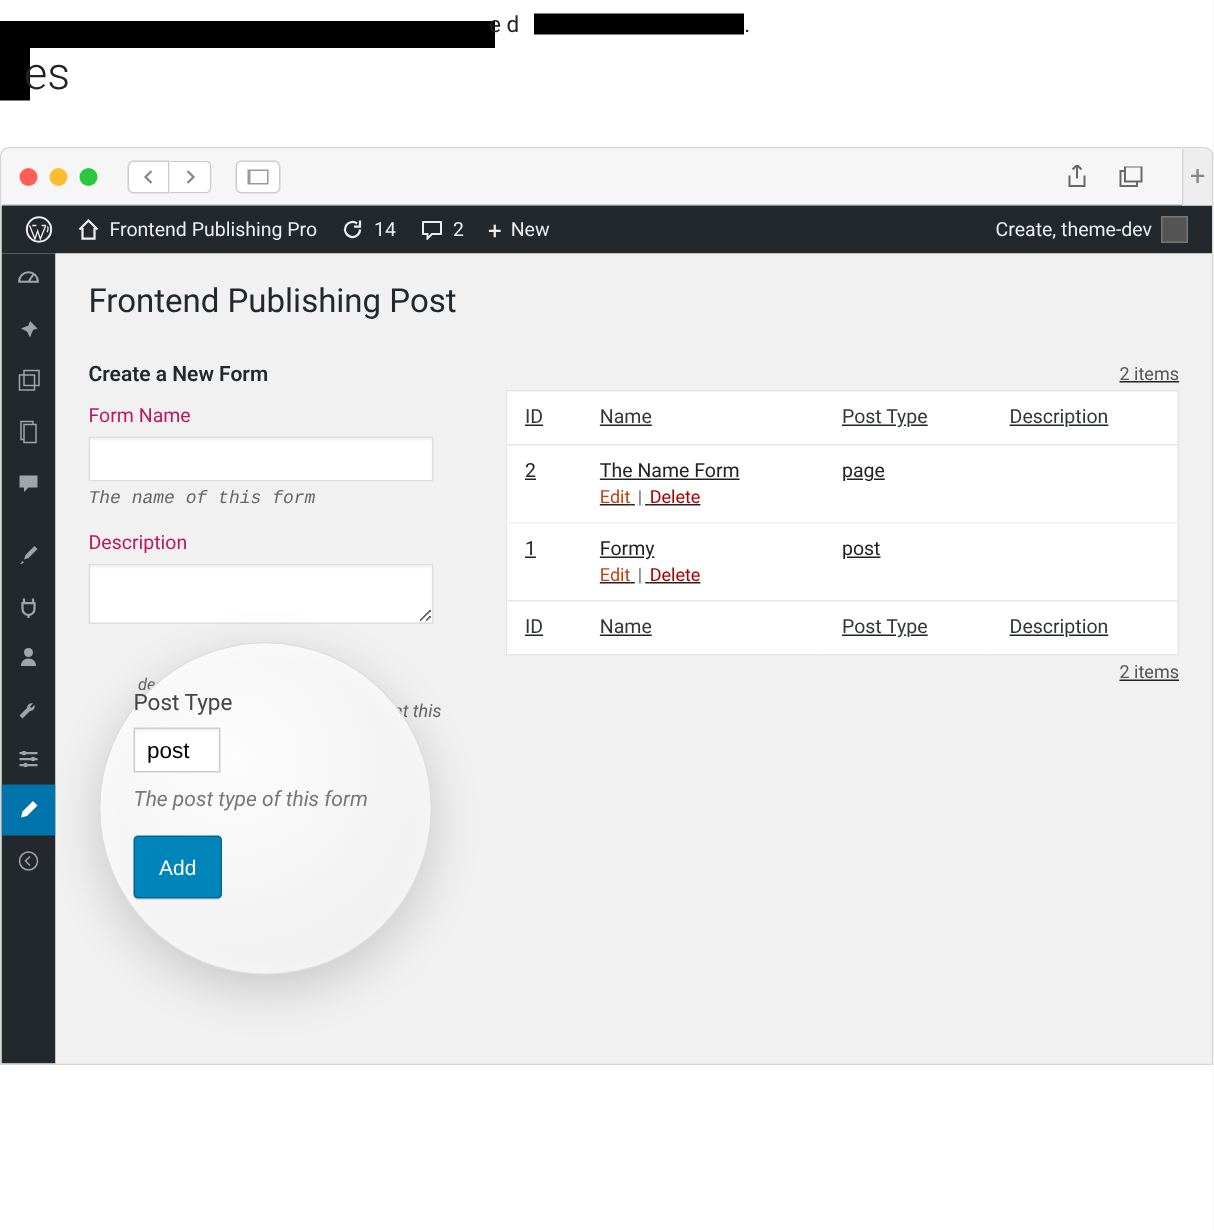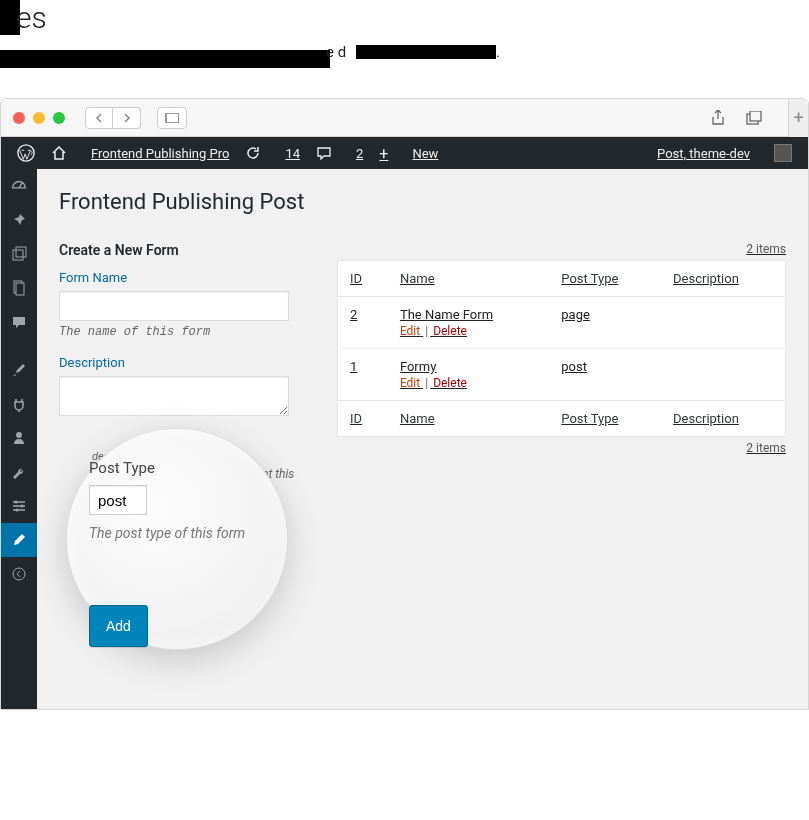--- a/index.html
+++ b/index.html
@@ -26,40 +26,40 @@
 .nav-btn:last-child { border-radius: 0 4px 4px 0; border-left: none; }
 .tab-btn { width: 30px; height: 22px; border: 1px solid #ccc; background: #fff; border-radius: 4px; margin-left: 16px; display: flex; align-items: center; justify-content: center; }
 .tab-icon { width: 14px; height: 10px; border-left: 1px solid #999; position: relative; }
 .tab-icon::before { content: ''; position: absolute; inset: 0; border: 1px solid #999; }
 .browser-right { margin-left: auto; display: flex; gap: 12px; align-items: center; }
 .chrome-icon-btn { width: 24px; height: 22px; display: flex; align-items: center; justify-content: center; color: #666; font-size: 14px; }
 .plus-tab { width: 20px; height: 38px; border-left: 1px solid #d6d6d6; background: #eee; display: flex; align-items: center; justify-content: center; color: #888; margin-left: 10px; margin-right: -12px; font-size: 18px; }
 
 
 .wp-bar { background: #23282d; color: #eee; height: 32px; display: flex; align-items: center; padding: 0 8px; font-size: 13px; }
-.wp-bar-item { display: flex; align-items: center; gap: 24px; padding: 0 8px; height: 100%; cursor: pointer; text-decoration: underline; }
+.wp-bar-item { display: flex; align-items: center; gap: 6px; padding: 0 8px; height: 100%; cursor: pointer; }
 .wp-icon { font-size: 16px; }
 .wp-spacer { flex: 1; }
 .wp-avatar { width: 18px; height: 18px; background: #555; border: 1px solid #777; }
 
 
 .wp-body { display: flex; height: 540px; }
 .wp-sidebar { width: 36px; background: #23282d; display: flex; flex-direction: column; }
 .side-item { width: 36px; height: 34px; display: flex; align-items: center; justify-content: center; color: #a0a5aa; font-size: 17px; cursor: pointer; position: relative; }
 .side-item.active { background: #0073aa; color: #fff; }
 .side-item.active::after { content: ''; position: absolute; right: -8px; top: 50%; transform: translateY(-50%); border: 8px solid transparent; border-left-color: #0073aa; }
 
 .wp-content { flex: 1; background: #f1f1f1; padding: 20px 22px; position: relative; }
 .page-title { font-size: 22px; font-weight: 400; color: #23282d; margin-bottom: 28px; }
 .content-columns { display: flex; gap: 48px; }
 .left-col { width: 230px; }
 .right-col { flex: 1; text-decoration: underline; }
 
 .section-label { font-size: 14px; font-weight: 600; margin-bottom: 12px; color: #23282d; }
-.field-label { font-size: 13px; color: #0369a1; margin-bottom: 6px; }
+.field-label { font-size: 13px; color: #be185d; margin-bottom: 6px; }
 .field-input { width: 100%; height: 30px; border: 1px solid #ddd; background: #fff; padding: 4px 8px; font-size: 13px; box-shadow: inset 0 1px 2px rgba(0,0,0,0.07); }
 .field-textarea { width: 100%; height: 40px; border: 1px solid #ddd; background: #fff; padding: 4px 8px; font-size: 13px; resize: vertical; box-shadow: inset 0 1px 2px rgba(0,0,0,0.07); }
 .field-hint { font-size: 12px; font-style: italic; color: #666; margin-top: 4px; margin-bottom: 16px; font-family: Liberation Mono, monospace; }
 
 .items-count { font-size: 12px; color: #555; text-align: right; margin-bottom: 4px; }
 .items-count.bottom { margin-top: 4px; }
 .wp-table { width: 100%; border-collapse: collapse; background: #fff; border: 1px solid #e5e5e5; font-size: 13px; }
 .wp-table th, .wp-table td { text-align: left; padding: 10px 12px; vertical-align: top; }
 .wp-table thead th { font-weight: 400; color: #32373c; border-bottom: 1px solid #e5e5e5; }
 .wp-table tfoot th { font-weight: 400; color: #32373c; border-top: 1px solid #e5e5e5; }
@@ -69,40 +69,40 @@
 .row-actions a { text-decoration: none; }
 .row-actions .edit { color: #c2410c; }
 .row-actions .sep { color: #666; padding: 0 2px; }
 .row-actions .delete { color: #a00; }
 
 
 .magnifier { position: absolute; left: 30px; top: 260px; width: 220px; height: 220px; border-radius: 50%; background: radial-gradient(circle at 40% 35%, #fdfdfd 0%, #f3f3f3 60%, #e8e8e8 100%); box-shadow: 0 0 0 1px #ddd, 0 10px 35px rgba(0,0,0,0.18), inset 0 0 20px rgba(255,255,255,0.6); padding: 30px 22px 22px 22px; }
 .mag-label { font-size: 15px; color: #444; margin-bottom: 8px; }
 .mag-input { width: 58px; height: 30px; border: 1px solid #ccc; background: #fff; padding: 4px 8px; font-size: 15px; box-shadow: inset 0 1px 2px rgba(0,0,0,0.08); margin-bottom: 10px; }
 .mag-hint { font-size: 14px; font-style: italic; color: #777; margin-bottom: 16px; }
-.mag-btn { background: #0085ba; border: 1px solid #006799; color: #fff; padding: 12px 16px; font-size: 14px; border-radius: 3px; cursor: pointer; box-shadow: 0 1px 0 rgba(0,0,0,0.1); margin-top: 48px; }
+.mag-btn { background: #0085ba; border: 1px solid #006799; color: #fff; padding: 12px 16px; font-size: 14px; border-radius: 3px; cursor: pointer; box-shadow: 0 1px 0 rgba(0,0,0,0.1); }
 
 
 .hint-fragment { position: absolute; font-size: 12px; font-style: italic; color: #666; }
 .hint-frag-left { left: 52px; top: 298px; }
 .hint-frag-right { left: 210px; top: 298px; }
 .desc-hint-partial { left: 55px; top: 281px; font-size: 11px; }
 
 svg { display: block; }
 </style>
 </head>
 <body>
 
 <div class="top-section">
-  <div>
-    <span class="top-black-bar"></span><span class="top-black-tail">es</span>
-  </div>
   <div style="margin-top:0;">
     <span class="top-sub-bar"></span><span class="top-sub-tail">e d</span>
     <span style="display:inline-block;width:140px;height:14px;background:#000;vertical-align:middle;margin-left:6px;"></span><span style="font-size:15px;vertical-align:middle;">.</span>
+  </div>
+  <div>
+    <span class="top-black-bar"></span><span class="top-black-tail">es</span>
   </div>
 </div>
 
 <div class="browser">
   <div class="browser-top">
     <div class="traffic">
       <div class="dot r"></div>
       <div class="dot y"></div>
       <div class="dot g"></div>
     </div>
@@ -161,21 +161,21 @@
           <path d="M2 2h12v8H8l-3 3v-3H2z" stroke="#eee" stroke-width="1.3" fill="none"></path>
         </svg>
       <span>2</span>
     </div>
     <div class="wp-bar-item">
       <span class="wp-icon">+</span>
       <span>New</span>
     </div>
     <div class="wp-spacer"></div>
     <div class="wp-bar-item">
-      <span>Post, theme-dev</span>
+      <span>Create, theme-dev</span>
       <div class="wp-avatar"></div>
     </div>
   </div>
 
   <div class="wp-body">
     <div class="wp-sidebar">
       <div class="side-item">
         <svg width="18" height="18" viewBox="0 0 20 20">
             <path d="M3 12a7 7 0 0 1 14 0z M10 12 L14 6" stroke="#a0a5aa" stroke-width="1.5" fill="none"></path>
           </svg>

